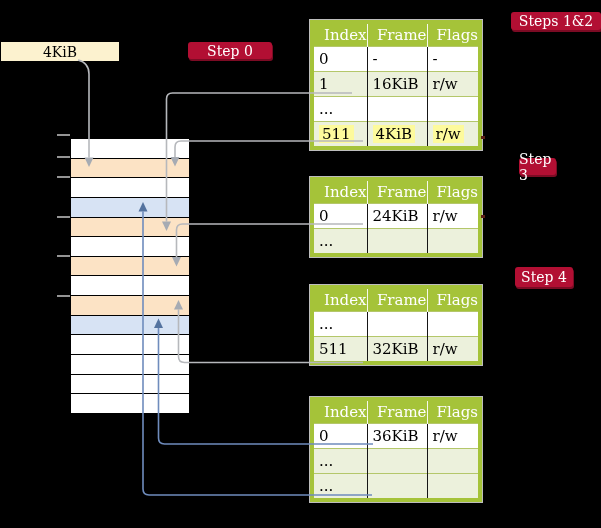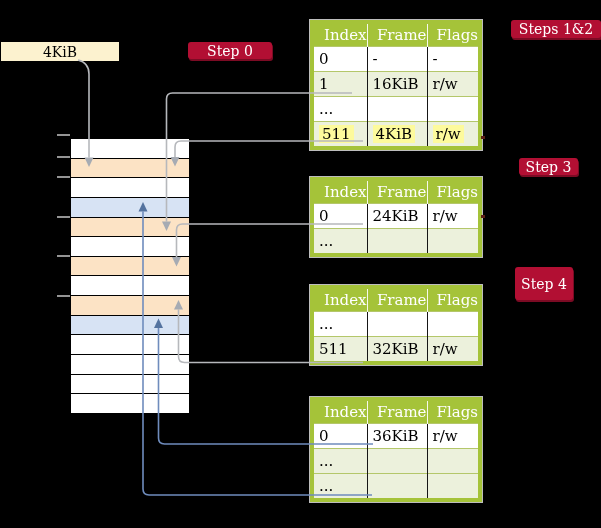--- a/index.html
+++ b/index.html
@@ -13,23 +13,23 @@
     background:#fcf2cf;color:#000;font-size:14px;
     display:flex;align-items:center;justify-content:center;
   }
   
   .badge{
     position:absolute;background:#b20f33;color:#fff;font-size:14px;
     display:flex;align-items:center;justify-content:center;
     border-radius:3px;box-shadow:1px 2px 0 #7c0b24;
   }
   .badge.b-step0{left:188px;top:42px;width:84px;height:17px;}
-  .badge.b-steps12{left:511px;top:20px;width:90px;height:18px;}
-  .badge.b-step3{left:519px;top:158px;width:59px;height:17px;}
-  .badge.b-step4{left:515px;top:267px;width:58px;height:33px;}
+  .badge.b-steps12{left:511px;top:12px;width:90px;height:18px;}
+  .badge.b-step3{left:519px;top:158px;width:37px;height:17px;}
+  .badge.b-step4{left:515px;top:267px;width:58px;height:20px;}
   
   .stack{
     position:absolute;left:70px;top:138px;width:120px;height:276px;
     box-sizing:border-box;border:1px solid #000;background:#fff;
     display:flex;flex-direction:column;
   }
   .srow{flex:1 1 auto;border-bottom:1px solid #000;background:#fff;}
   .srow:last-child{border-bottom:none;}
   .srow[data-kind="orange"]{background:#fce3c5;}
   .srow[data-kind="blue"]{background:#d7e3f4;}

